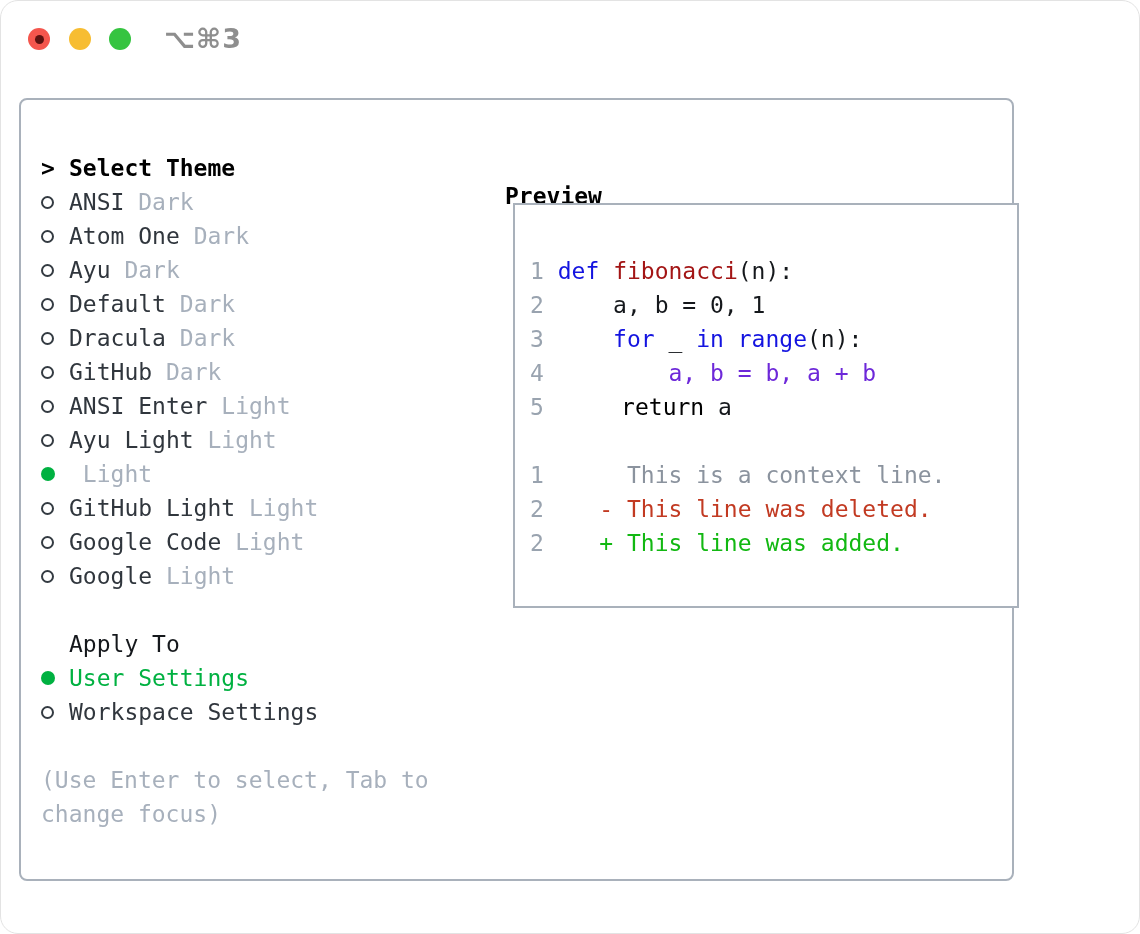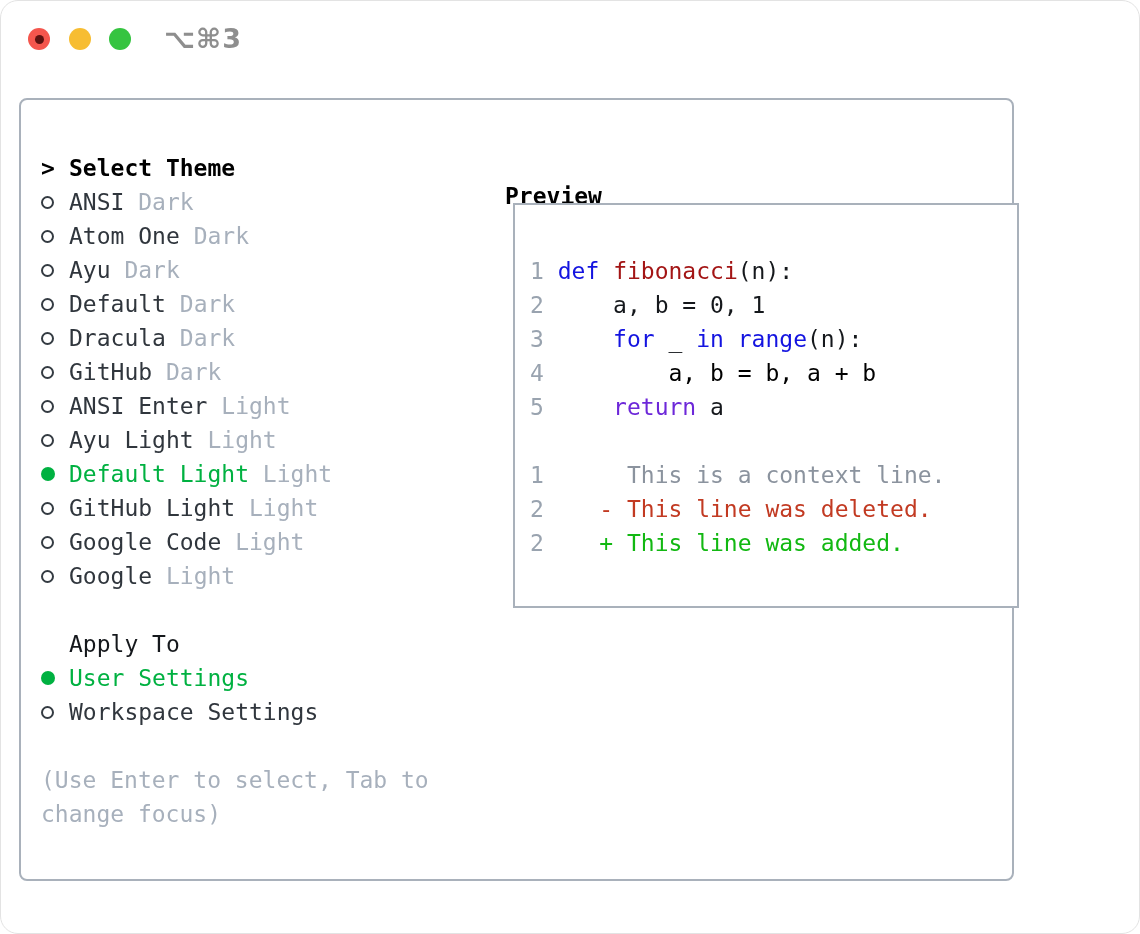--- a/index.html
+++ b/index.html
@@ -69,42 +69,42 @@
     <div class="left-col" id="left-col">
         <div class="row"><span class="mark prompt">&gt;</span><span class="hdr">Select Theme</span></div>
         <div class="row"><span class="mark"><span class="radio"></span></span><span class="tname">ANSI</span><span class="ttag"> Dark</span></div>
         <div class="row"><span class="mark"><span class="radio"></span></span><span class="tname">Atom One</span><span class="ttag"> Dark</span></div>
         <div class="row"><span class="mark"><span class="radio"></span></span><span class="tname">Ayu</span><span class="ttag"> Dark</span></div>
         <div class="row"><span class="mark"><span class="radio"></span></span><span class="tname">Default</span><span class="ttag"> Dark</span></div>
         <div class="row"><span class="mark"><span class="radio"></span></span><span class="tname">Dracula</span><span class="ttag"> Dark</span></div>
         <div class="row"><span class="mark"><span class="radio"></span></span><span class="tname">GitHub</span><span class="ttag"> Dark</span></div>
         <div class="row"><span class="mark"><span class="radio"></span></span><span class="tname">ANSI Enter</span><span class="ttag"> Light</span></div>
         <div class="row"><span class="mark"><span class="radio"></span></span><span class="tname">Ayu Light</span><span class="ttag"> Light</span></div>
-        <div class="row"><span class="mark"><span class="radio on"></span></span><span class="tname on">Default Light</span><span class="ttag"> Light</span></div>
+        <div class="row"><span class="mark"><span class="radio on"></span></span><span class="ttag"> Light</span></div>
         <div class="row"><span class="mark"><span class="radio"></span></span><span class="tname">GitHub Light</span><span class="ttag"> Light</span></div>
         <div class="row"><span class="mark"><span class="radio"></span></span><span class="tname">Google Code</span><span class="ttag"> Light</span></div>
         <div class="row"><span class="mark"><span class="radio"></span></span><span class="tname">Google</span><span class="ttag"> Light</span></div>
         <div class="row"></div>
         <div class="row"><span class="mark"></span><span class="subhdr">Apply To</span></div>
         <div class="row"><span class="mark"><span class="radio on"></span></span><span class="tname on">User Settings</span></div>
         <div class="row"><span class="mark"><span class="radio"></span></span><span class="tname">Workspace Settings</span></div>
         <div class="row"></div>
         <div class="row"><span class="hint-line">(Use Enter to select, Tab to</span></div>
         <div class="row"><span class="hint-line">change focus)</span></div>
       </div>
 
     <div class="preview-title">Preview</div>
     <div class="preview-box">
       <div class="code" id="code">
           <div class="cline"></div>
           <div class="cline"><span style="color: rgb(153, 163, 175);">1</span><span style="color: rgb(21, 24, 28);"> </span><span style="color: rgb(20, 20, 224);">def</span><span style="color: rgb(21, 24, 28);"> </span><span style="color: rgb(163, 21, 21);">fibonacci</span><span style="color: rgb(21, 24, 28);">(n):</span></div>
           <div class="cline"><span style="color: rgb(153, 163, 175);">2</span><span style="color: rgb(21, 24, 28);">     a, b = 0, 1</span></div>
           <div class="cline"><span style="color: rgb(153, 163, 175);">3</span><span style="color: rgb(21, 24, 28);">     </span><span style="color: rgb(20, 20, 224);">for</span><span style="color: rgb(21, 24, 28);"> _ </span><span style="color: rgb(20, 20, 224);">in</span><span style="color: rgb(21, 24, 28);"> </span><span style="color: rgb(20, 20, 224);">range</span><span style="color: rgb(21, 24, 28);">(n):</span></div>
-          <div class="cline"><span style="color: rgb(153, 163, 175);">4</span><span style="color: #000000;">         a, b = b, a + b</span></div>
-          <div class="cline"><span style="color: rgb(153, 163, 175);">5</span><span style="color: rgb(21, 24, 28);">     </span><span style="color: #6d28d9;">return</span><span style="color: rgb(21, 24, 28);"> a</span></div>
+          <div class="cline"><span style="color: rgb(153, 163, 175);">4</span><span style="color: #6d28d9;">         a, b = b, a + b</span></div>
+          <div class="cline"><span style="color: rgb(153, 163, 175);">5</span><span style="color: rgb(21, 24, 28);">     </span><span style="color: #000000; margin-left: 8px;">return</span><span style="color: rgb(21, 24, 28);"> a</span></div>
           <div class="cline"></div>
           <div class="cline"><span style="color: rgb(153, 163, 175);">1</span><span style="color: rgb(139, 147, 158);">      This is a context line.</span></div>
           <div class="cline"><span style="color: rgb(153, 163, 175);">2</span><span style="color: rgb(194, 58, 34);">    - This line was deleted.</span></div>
           <div class="cline"><span style="color: rgb(153, 163, 175);">2</span><span style="color: rgb(18, 184, 18); text-align: right;">    + This line was added.</span></div>
         </div>
     </div>
   </div>
 </div>
 
 </body></html>

